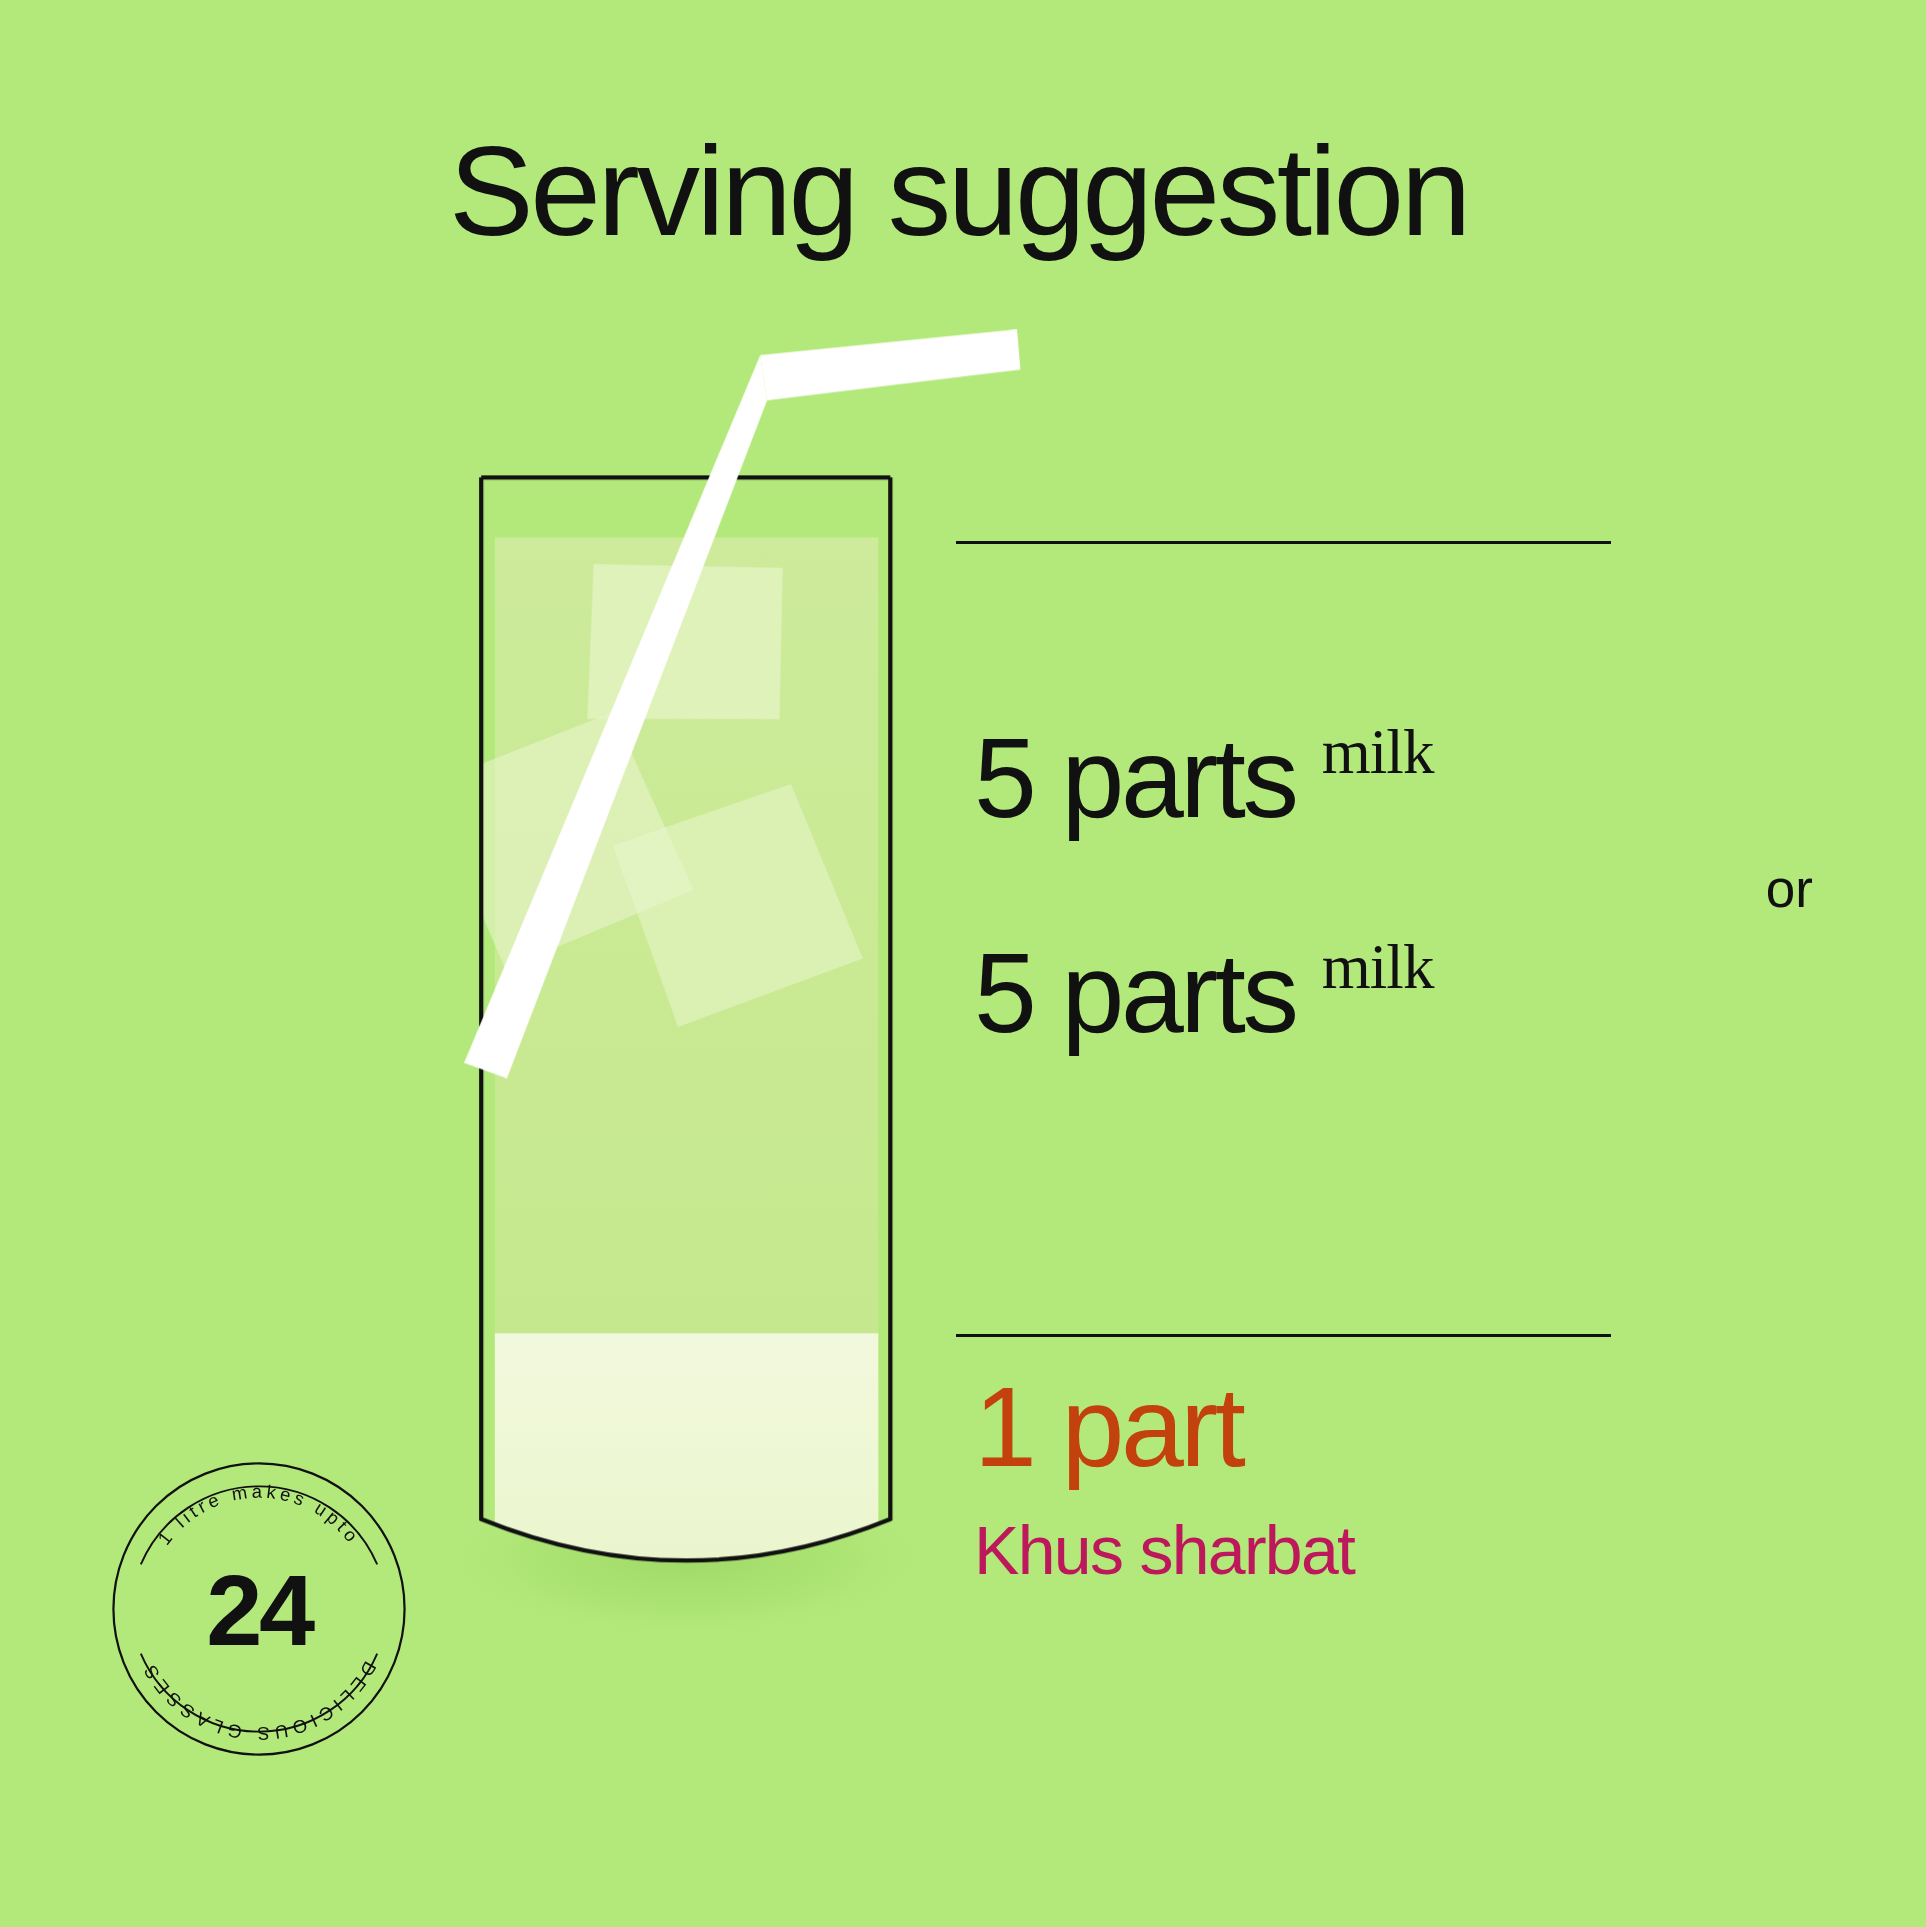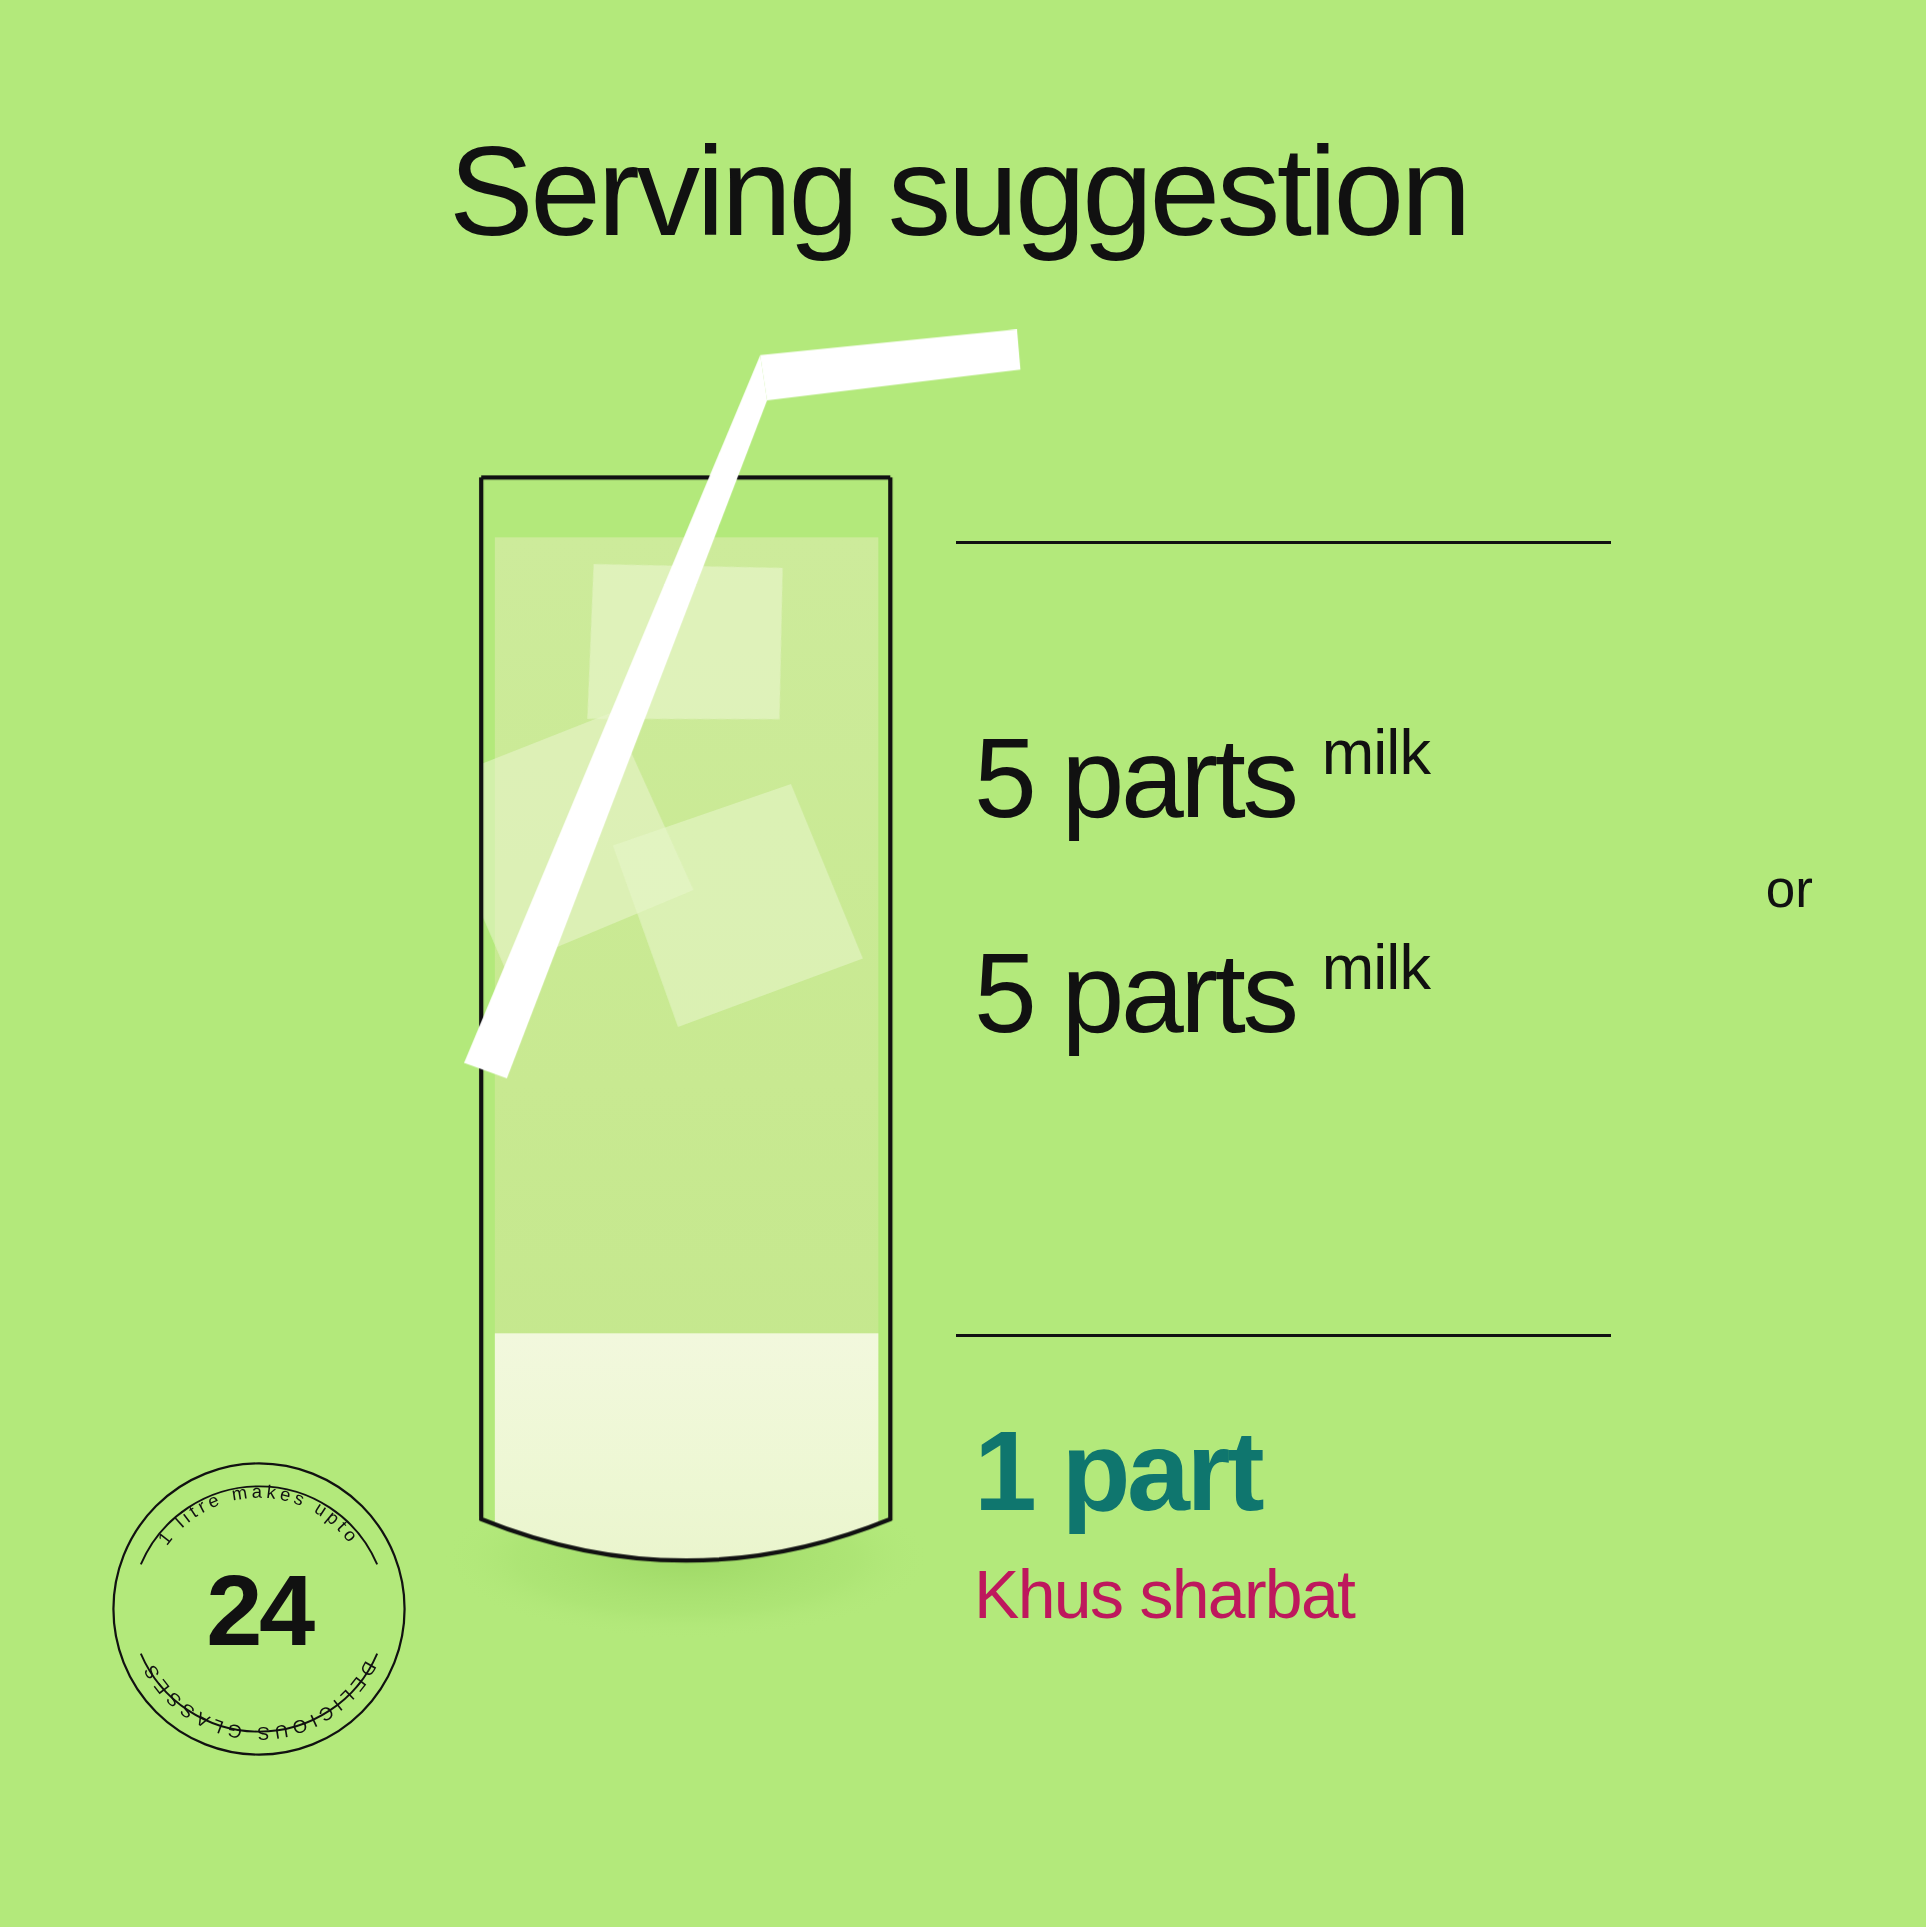--- a/index.html
+++ b/index.html
@@ -84,44 +84,44 @@
     font-weight: 400;
     color: #111111;
   }
   .ratio-small {
     font-size: 63px;
     line-height: 1.05;
     letter-spacing: -0.9px;
     font-weight: 400;
     color: #111111;
     margin-left: 26px;
+    font-family: Liberation Serif, serif;
   }
   .ratio-or {
     font-size: 53px;
     line-height: 1.0;
     color: #111111;
     text-align: right;
     margin: 24px 0 19px 146px;
   }
 
   
   .ratio-lower {
     position: absolute;
     left: 974px;
     top: 1366px;
     width: 839px;
   }
   .part-big {
     font-size: 113px;
     line-height: 1.08;
     letter-spacing: -3.4px;
-    font-weight: 700;
-    color: #0f766e;
-    white-space: nowrap;
-    margin-top: 44px;
+    font-weight: 400;
+    color: #c2410c;
+    white-space: nowrap;
   }
   .part-sub {
     font-size: 68px;
     line-height: 1.2;
     letter-spacing: -1.7px;
     font-weight: 400;
     color: #be185d;
     margin-top: 22px;
     white-space: nowrap;
   }

